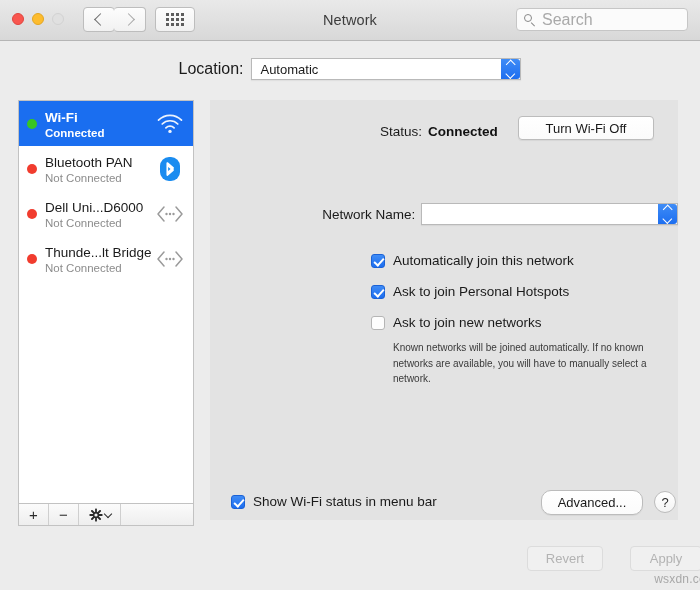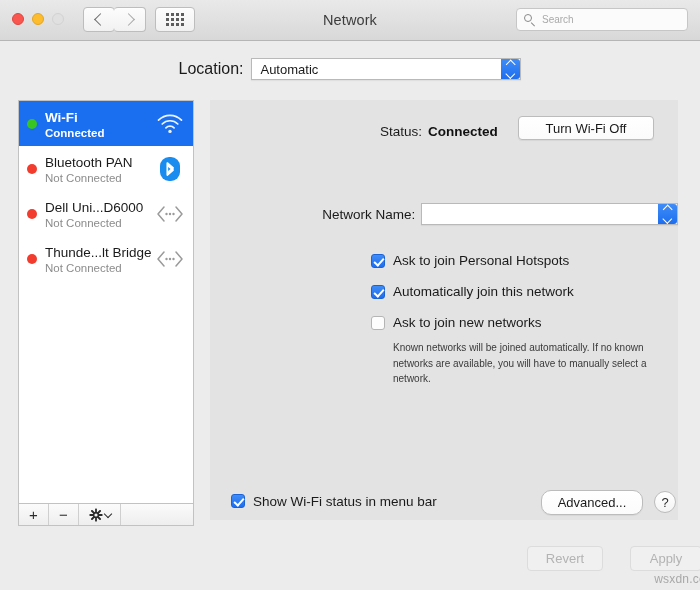--- a/index.html
+++ b/index.html
@@ -120,21 +120,21 @@
     width: 4.5px; height: 1.4px;
     background: #8a8a8a;
     transform: rotate(45deg);
     transform-origin: left center;
   }
   .search-input {
     border: none;
     outline: none;
     background: transparent;
     font-family: "Liberation Sans", sans-serif;
-    font-size: 10px;
+    font-size: 16px;
     color: #333;
     width: 140px;
   }
   .search-input::placeholder { color: #a9a9a9; }
 
   
   .location-row {
     position: absolute;
     left: 0; top: 58px;
     width: 700px;
@@ -372,21 +372,21 @@
   .bottom-row {
     position: absolute;
     left: 0; top: 390px;
     width: 468px;
     height: 26px;
   }
   #show-status-check {
     position: absolute;
     left: 21px; top: 4px;
     display: flex;
-    align-items: flex-start;
+    align-items: center;
   }
   #advanced-button {
     position: absolute;
     left: 331px; top: 0px;
     width: 102px; height: 25px; border-radius: 10px;
   }
   #help-button {
     position: absolute;
     left: 444px; top: 1px;
     width: 22px; height: 22px;
@@ -597,25 +597,25 @@
         <span class="stepper">
           <span class="ar up"></span>
             <span class="ar down"></span>
         </span>
       </div>
     </div>
 
     <div class="checks">
       <div class="check-row">
         <span class="checkbox on"></span>
-        <span class="check-label">Ask to join Personal Hotspots</span>
+        <span class="check-label">Automatically join this network</span>
       </div>
       <div class="check-row">
         <span class="checkbox on"></span>
-        <span class="check-label">Automatically join this network</span>
+        <span class="check-label">Ask to join Personal Hotspots</span>
       </div>
       <div class="check-row">
         <span class="checkbox off"></span>
         <span class="check-label">Ask to join new networks</span>
       </div>
     </div>
 
     <div class="hint">Known networks will be joined automatically. If no known networks are available, you will have to manually select a network.</div>
 
     <div class="bottom-row">

